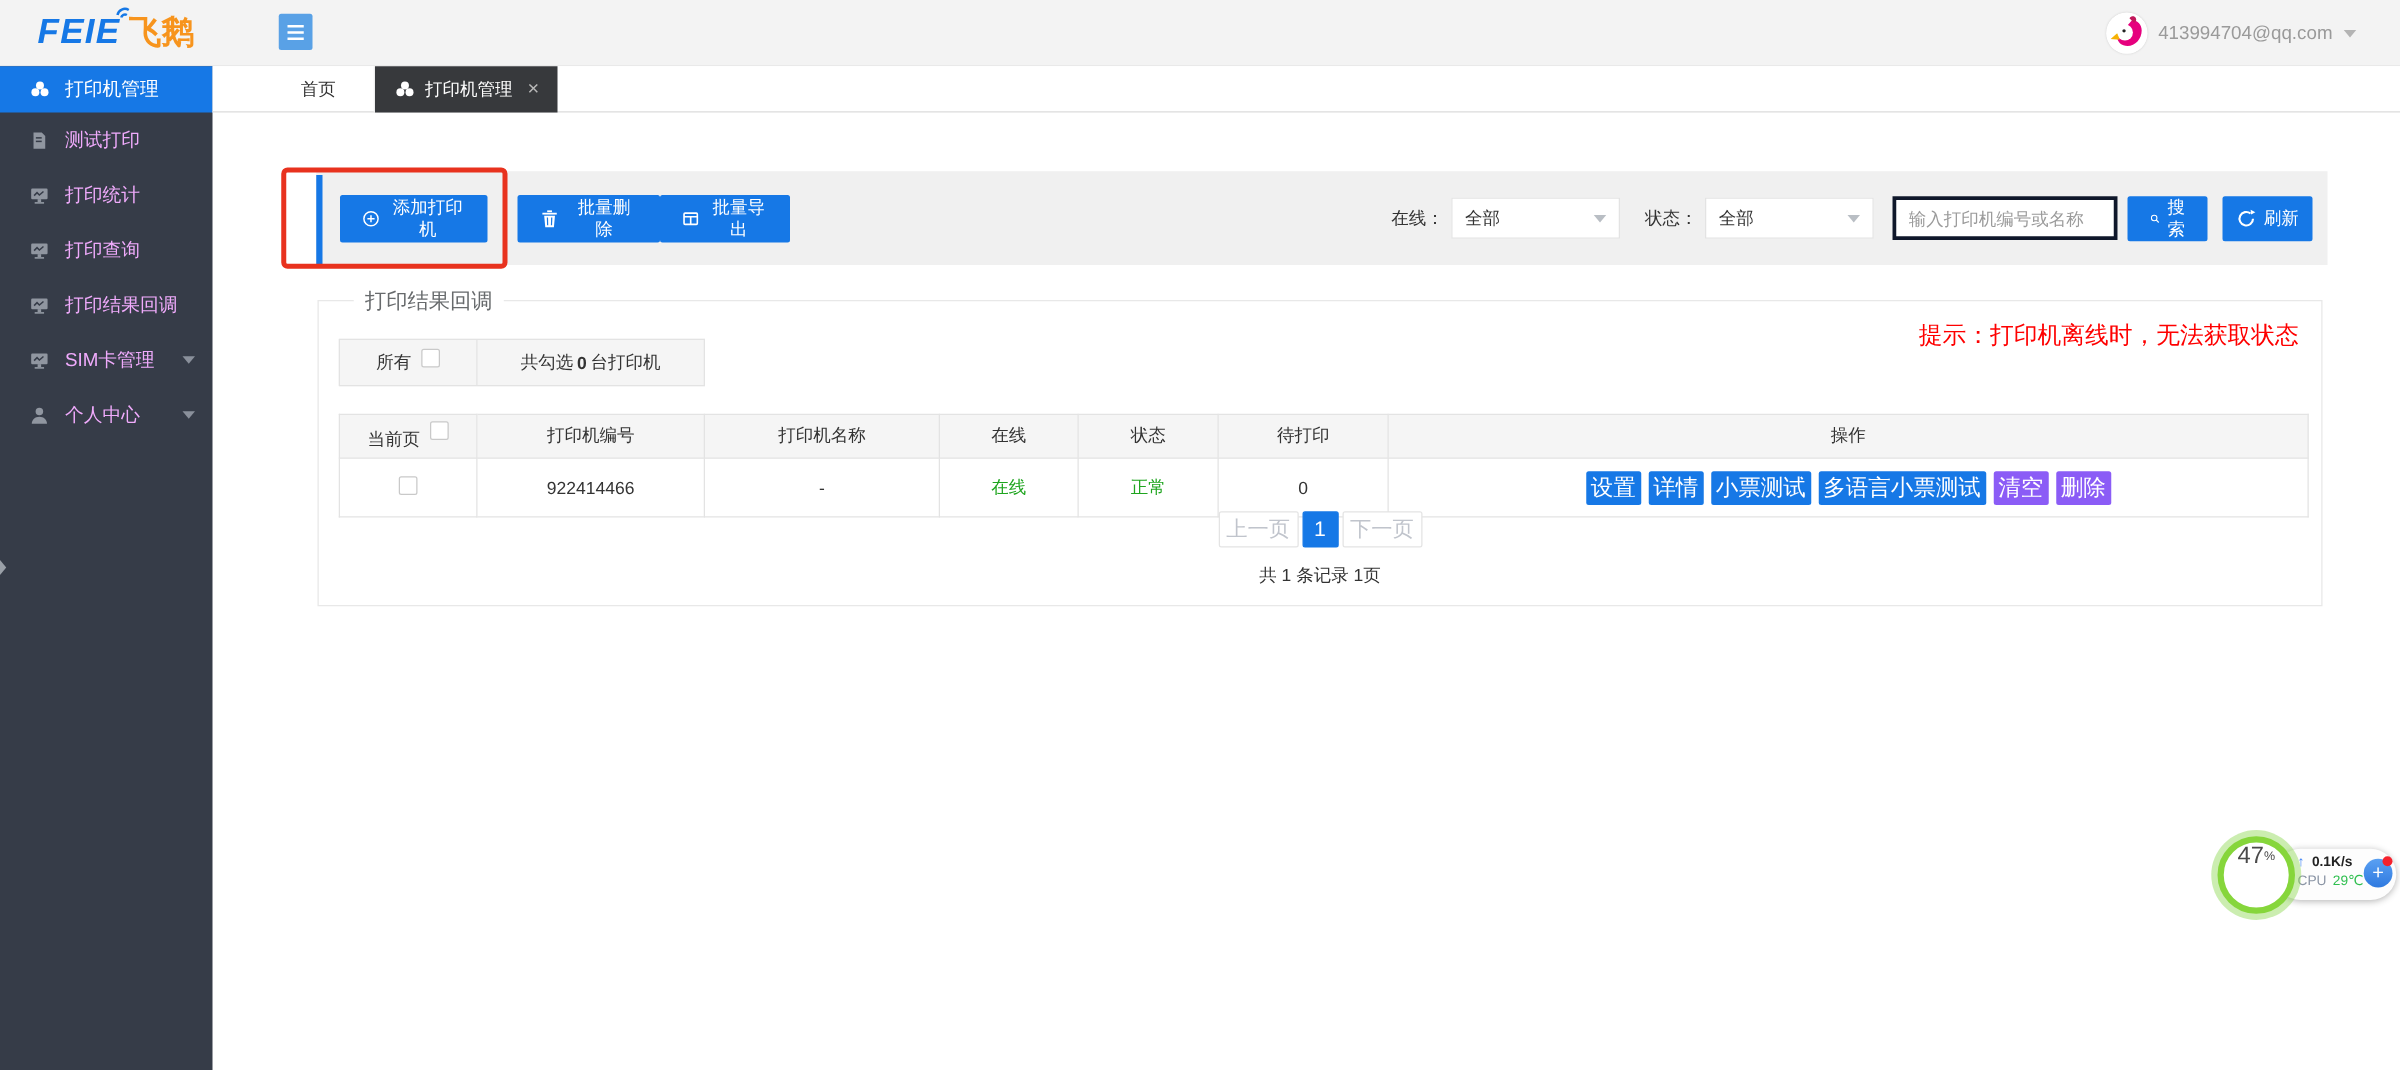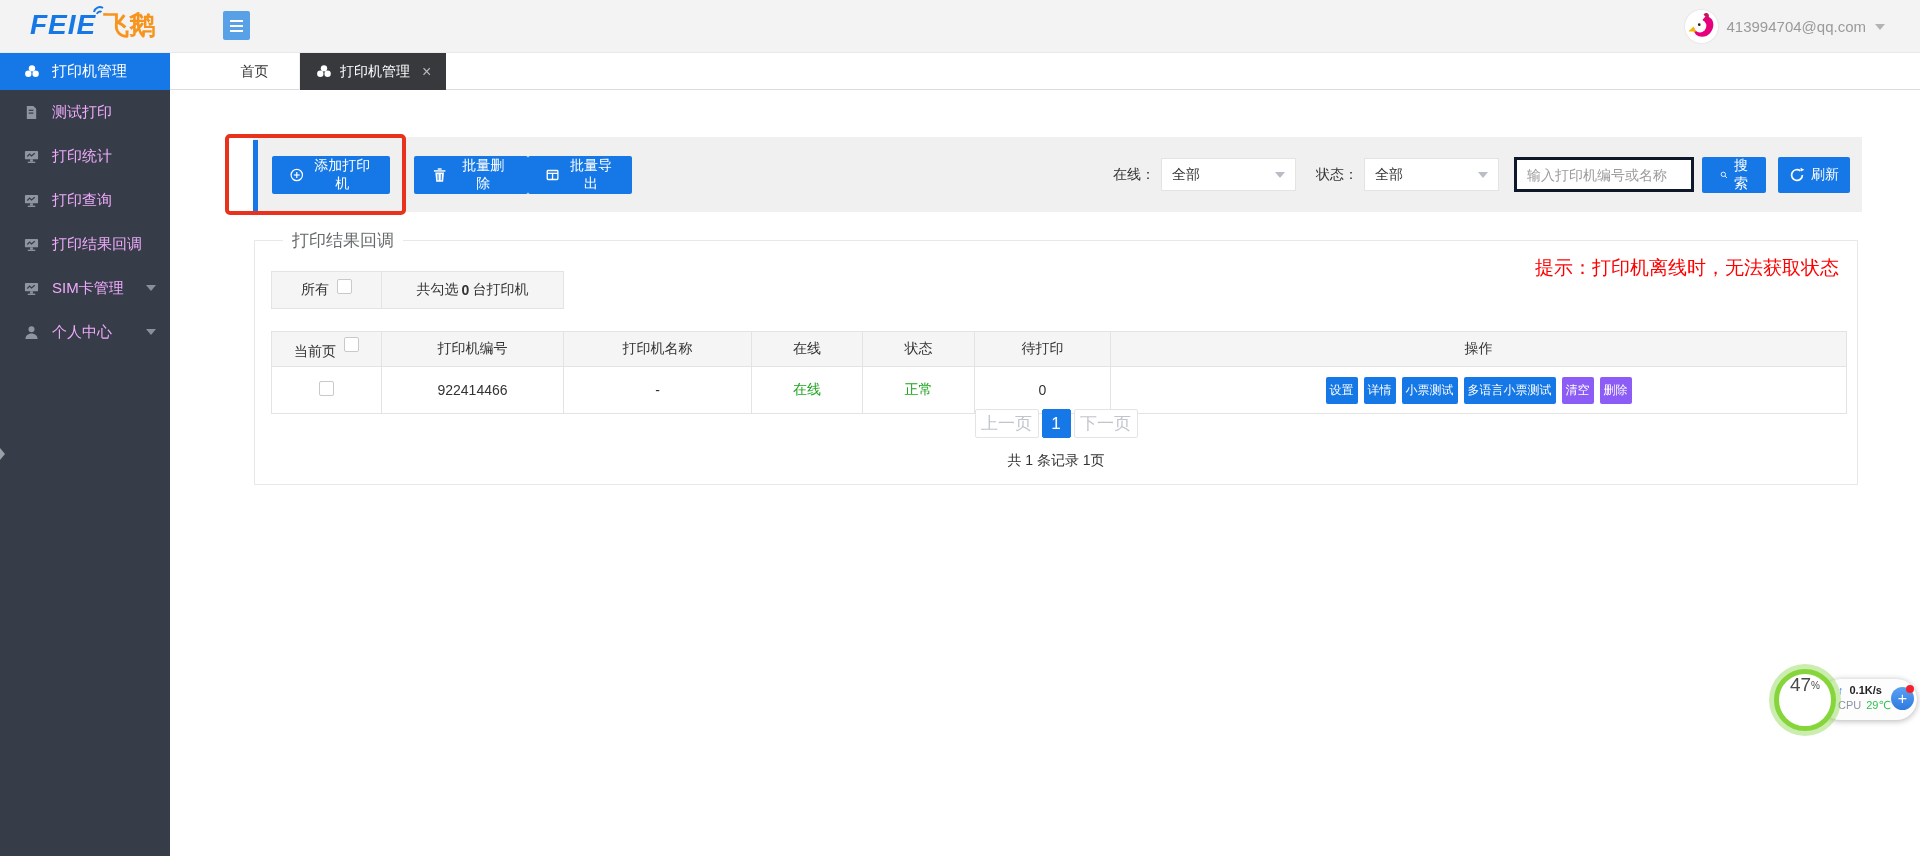--- a/index.html
+++ b/index.html
@@ -68,21 +68,21 @@
   .cbx { width:15px; height:15px; border:1px solid #c9c9c9; background:#fff; border-radius:2px; cursor:pointer; display:inline-block; }
   .ph-cell1 .cbx, .ph-cell2 .cbx { margin-top:-8px; }
 
   
   .ptable { position:absolute; left:16px; top:67px; border-collapse:collapse; table-layout:fixed; width:1575px; font-size:14px; color:#333;margin-top:23px; }
   .ptable th, .ptable td { border:1px solid #e3e3e3; text-align:center; font-weight:normal; }
   .ptable thead tr { height:35px; background:#f5f5f5; }
   .ptable tbody tr { height:47px; background:#fff; }
   .txt-green { color:#1fa51f; }
   .actions { display:flex; justify-content:center; gap:6px; }
-  .abtn { height:27px; padding:0 4px; border:none; border-radius:2px; color:#fff; font-size:12px; cursor:pointer; font-family:inherit; }
+  .abtn { height:27px; padding:0 4px; border:none; border-radius:2px; color:#fff; font-size:18px; cursor:pointer; font-family:inherit; }
   .abtn.blue { background:#1678e6; }
   .abtn.orange { background:#8b5cf6; }
 
   
   .pagination { position:absolute; left:0; right:0; top:168px; display:flex; justify-content:center; gap:3px; }
   .pg-btn { min-width:64px; height:29px; border:1px solid #e4e4e4; background:#fff; color:#c0c4cc; font-size:17px; display:flex; align-items:center; justify-content:center; border-radius:2px; cursor:default; }
   .pg-cur { min-width:29px; width:29px; background:#1678e6; border-color:#1678e6; color:#fff; cursor:pointer; }
   .pg-summary { position:absolute; left:0; right:0; top:211px; text-align:center; font-size:14px; color:#333; }
 
   

